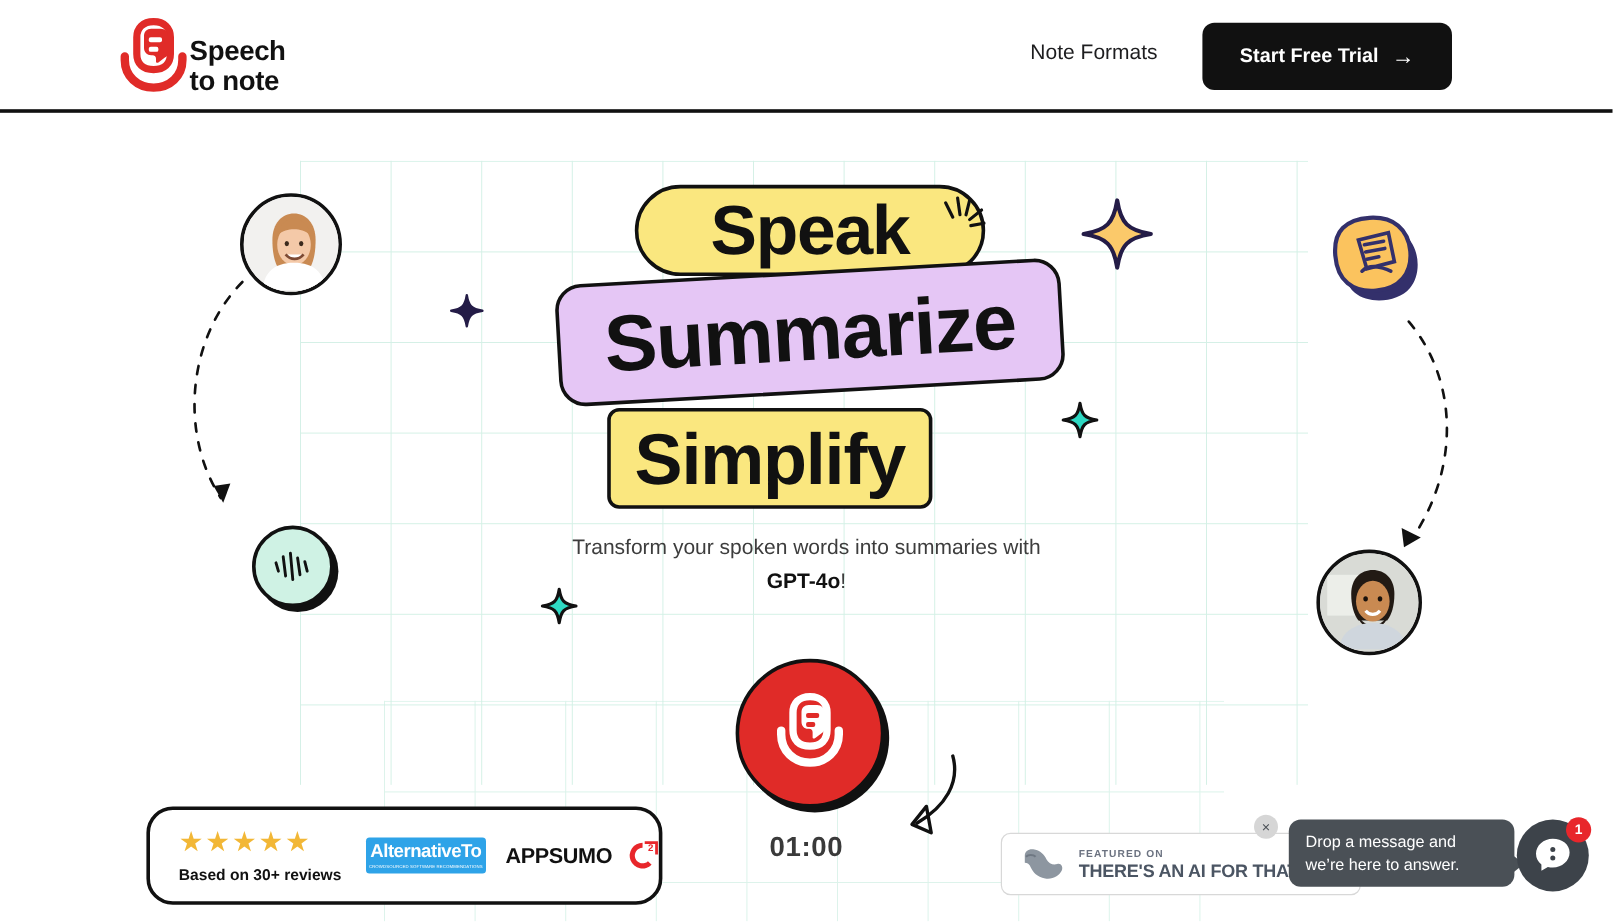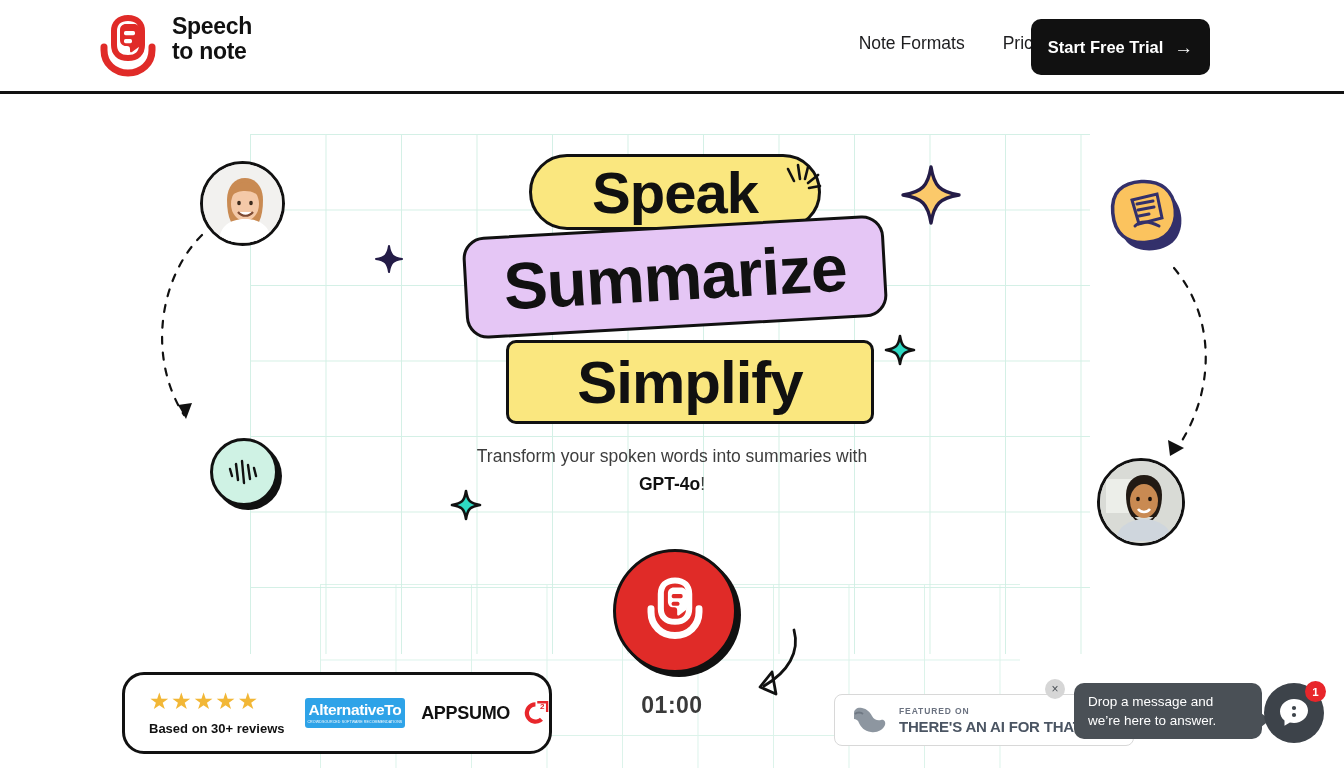--- a/index.html
+++ b/index.html
@@ -14,39 +14,39 @@
 
   
   #header {
     position: absolute; top: 0; left: 0; width: 1344px; height: 94px;
     background: #ffffff;
     border-bottom: 3px solid #111111;
     z-index: 60;
   }
   #logo-block {
     position: absolute; left: 98px; top: 14px;
-    display: flex; align-items: flex-start; gap: 14px;
+    display: flex; align-items: flex-end; gap: 0;
   }
   .logo-mark { width: 60px; height: 66px; display:block; }
   .logo-text {
     font-size: 23px; font-weight: 700; line-height: 1.08;
     color: #111111; letter-spacing: -0.3px;
   }
 
   #nav {
     position: absolute; right: 134px; top: 33px;
     display: flex; align-items: center; gap: 38px;
   }
   .nav-link {
     font-size: 17.5px; color: #1d1d1f; text-decoration: none;
     white-space: nowrap; cursor: pointer;
   }
   #cta-button {
     position: absolute; right: 134px; top: 19px;
-    height: 56px; width: 179px;
+    height: 56px; width: 208px;
     background: #111111; color: #ffffff;
     border-radius: 10px;
     display: flex; align-items: center; justify-content: center; gap: 11px;
     font-size: 16.5px; font-weight: 700; cursor: pointer;
   }
   #cta-button .arrow { font-size: 19px; line-height: 1; }
 
   
   #hero {
     position: absolute; top: 94px; left: 0; width: 1344px; height: 674px;
@@ -89,21 +89,21 @@
     text-align: center;
   }
   #pill-summarize {
     left: 464px; top: 132px; width: 422px; height: 102px;
     background: #E5C6F5; border-radius: 22px;
     font-size: 66px;
     transform: rotate(-3.2deg);
     z-index: 22;
   }
   #pill-simplify {
-    left: 506px; top: 246px; width: 368px; height: 84px;
+    left: 506px; top: 246px; width: 271px; height: 84px;
     background: #FAE77F; border-radius: 10px;
     font-size: 60px;
     z-index: 21;
   }
   .speak-spark { position:absolute; right: -6px; top: 2px; width: 40px; height: 40px; }
 
   
   #subtitle {
     position: absolute; left: 0; top: 348px; width: 1344px;
     text-align: center; font-size: 17.5px; color: #3d3d3d; line-height: 1.62;

